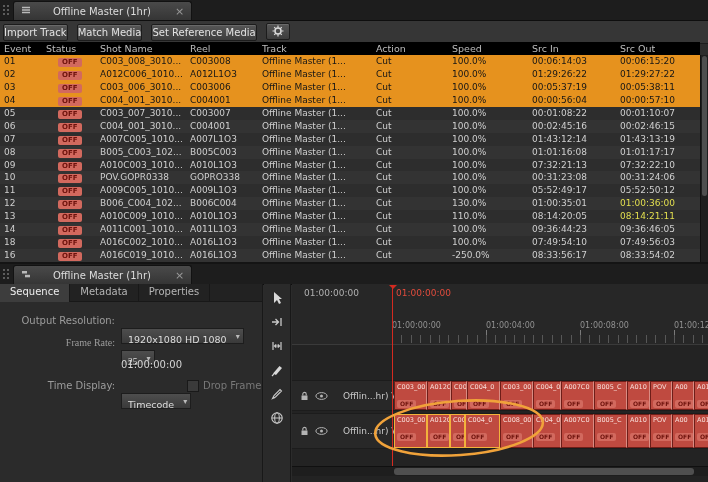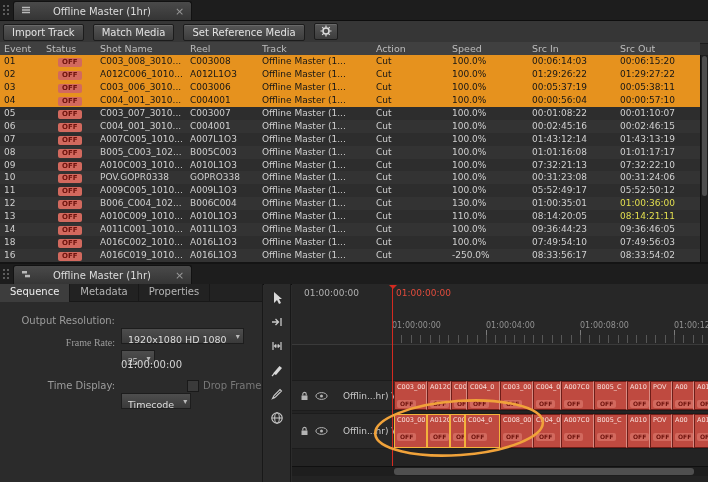--- a/index.html
+++ b/index.html
@@ -13,30 +13,30 @@
   .tabstrip{position:relative;height:20px;background:#1d1d1d;border-bottom:1px solid #0e0e0e;}
   .grip{position:absolute;left:2px;top:4px;width:8px;height:12px;
     background:radial-gradient(circle,#5c5c5c 1px,transparent 1.3px);background-size:4px 4px;}
   .tab{position:absolute;left:13px;top:1px;height:19px;display:flex;align-items:center;gap:22px;
     padding:0 7px;background:linear-gradient(#4a4a4a,#353535);border:1px solid #121212;border-bottom:none;
     border-radius:3px 3px 0 0;color:#ddd;font-size:10px;box-sizing:border-box;cursor:default;}
   .tab-x{color:#999;font-size:11px;margin-left:2px;}
 
   
   .toolbar{position:relative;height:22px;background:#363636;border-bottom:1px solid #1d1d1d;}
-  .btn{height:17px;margin:2px 1px 0 3px;padding:0 8px;font-size:10px;color:#e2e2e2;
+  .btn{height:17px;margin:2px 1px 0 3px;padding:0 0;font-size:10px;color:#e2e2e2;
     background:linear-gradient(#565656,#3d3d3d);border:1px solid #1c1c1c;border-radius:2px;
     box-shadow:inset 0 1px 0 rgba(255,255,255,.12);font-family:inherit;}
   .iconbtn{width:24px;padding:0 2px;vertical-align:top;}
   .filter{position:absolute;right:4px;top:3px;width:226px;height:15px;background:#282828;
     border:1px solid #181818;border-radius:3px;color:#ccc;font-size:10px;padding:0 8px;outline:none;font-family:inherit;margin-top:32px;}
   .filter::placeholder{color:#8a8a8a;}
 
   
-  .thead{position:absolute;top:42px;left:0;right:8px;height:13px;background:#404040;
+  .thead{position:absolute;top:42px;left:0;right:8px;height:13px;background:#000000;
     border-bottom:1px solid #242424;font-size:9.5px;color:#bdbdbd;}
   .thead .c{position:absolute;top:0;line-height:13px;}
   .c{white-space:nowrap;overflow:hidden;}
   .c-event{left:4px;width:40px;} .c-status{left:46px;width:52px;} .c-shot{left:100px;width:88px;}
   .c-reel{left:190px;width:70px;} .c-track{left:262px;width:112px;} .c-action{left:376px;width:74px;}
   .c-speed{left:452px;width:82px;} .c-srcin{left:532px;width:82px;} .c-srcout{left:620px;width:80px;}
   .tbody{position:absolute;top:55px;left:0;right:8px;height:207px;overflow:hidden;}
   .trow{position:relative;height:12.94px;font-size:9px;color:#cfcfcf;}
   .trow:nth-of-type(odd){background:#2d2d2d;}
   .trow:nth-of-type(even){background:#333333;}

